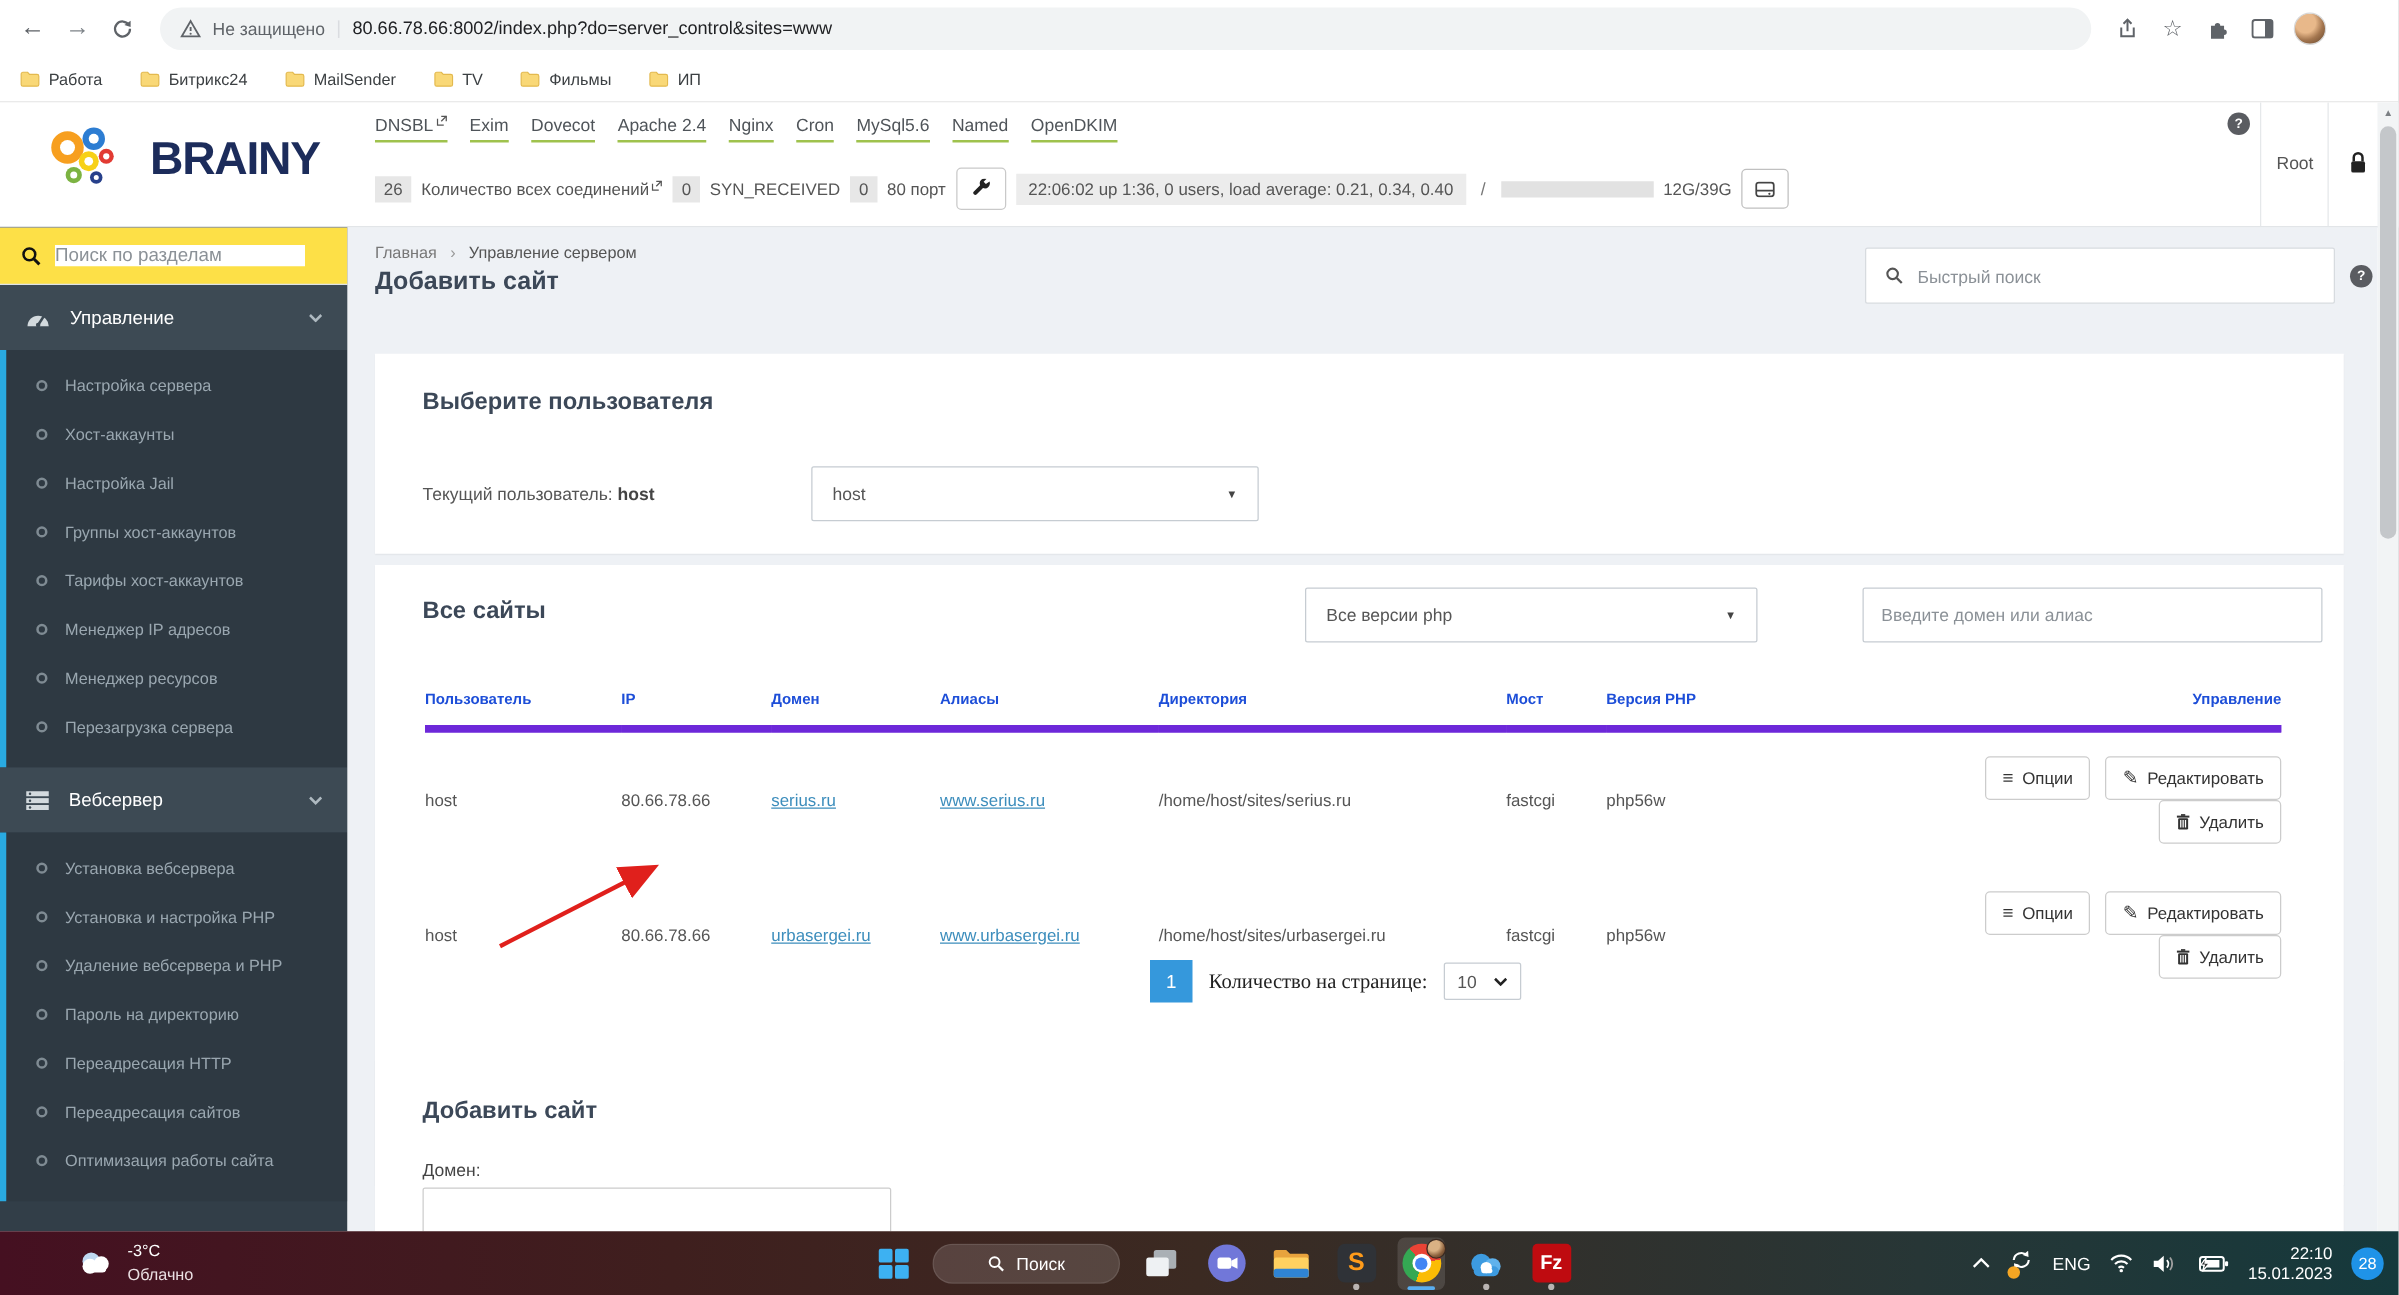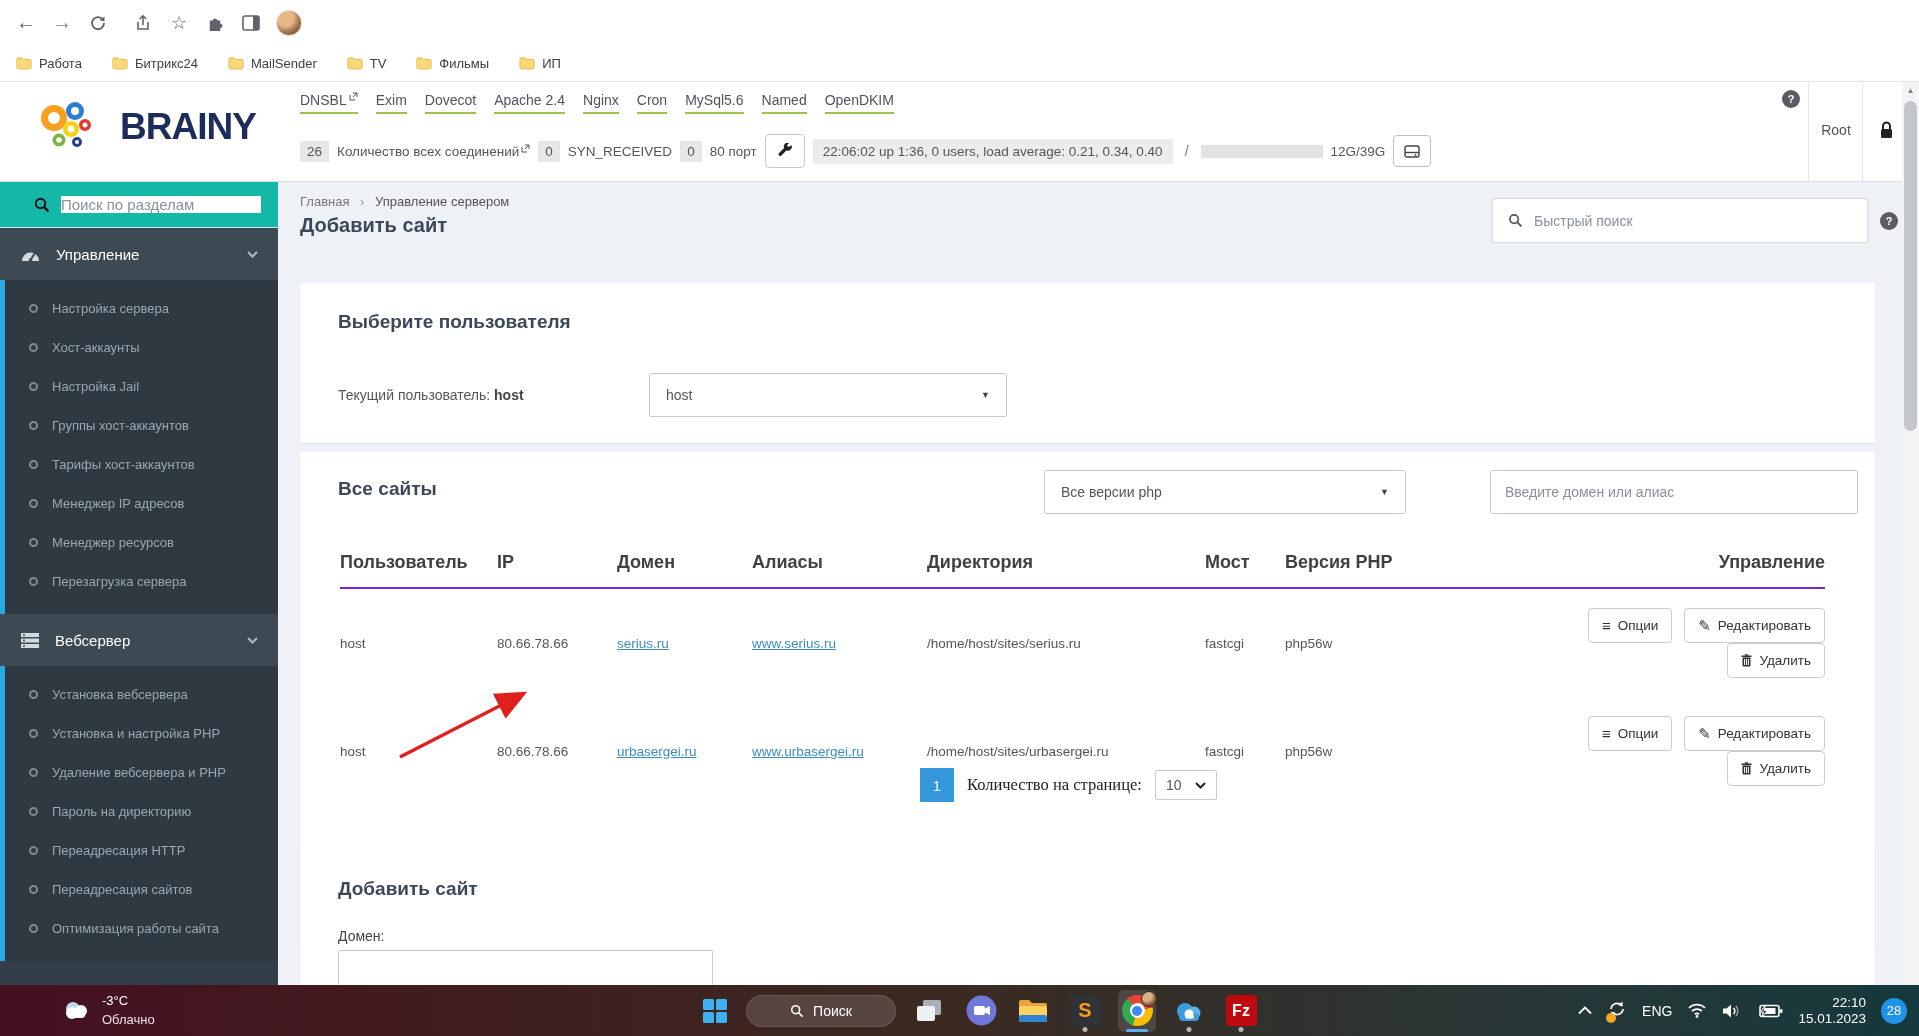--- a/index.html
+++ b/index.html
@@ -39,21 +39,21 @@
   .disk-btn { width:38px; height:32px; background:#fff; border:1px solid #c0c0c0; border-radius:4px; display:flex; align-items:center; justify-content:center; }
   .help-circle { position:absolute; width:18px; height:18px; border-radius:50%; background:#5a5c61; color:#fff; font-size:11px; font-weight:bold; display:flex; align-items:center; justify-content:center; }
   .hdr-help { left:1782px; top:8px; }
   .hdr-sep1 { position:absolute; left:1808px; top:0; bottom:0; border-left:1px solid #e5e8ea; }
   .hdr-sep2 { position:absolute; left:1862px; top:0; bottom:0; border-left:1px solid #e5e8ea; }
   .hdr-root { position:absolute; left:1810px; top:40px; width:52px; text-align:center; font-size:14px; color:#555; }
   .hdr-lock { position:absolute; left:1878px; top:38px; }
 
   
   .sidebar { position:absolute; top:182px; left:0; width:278px; bottom:51px; background:#323e48; overflow:hidden; }
-  .sb-search { height:46px; background:#14b8a6; border-bottom:1px solid #dfe3e6; display:flex; align-items:center; gap:11px; padding:0 17px;justify-content:flex-end; }
+  .sb-search { height:46px; background:#fde047; border-bottom:1px solid #dfe3e6; display:flex; align-items:center; gap:11px; padding:0 17px; }
   .sb-search input { border:0; outline:0; font-size:15px; color:#333; width:200px; font-family:"Liberation Sans",sans-serif; }
   .sb-search input::placeholder { color:#8b9197; }
   .sb-section { height:52px; background:#3d4a54; display:flex; align-items:center; gap:15px; padding:0 20px; cursor:pointer; }
   .sb-section .lbl { color:#fff; font-size:15px; }
   .sb-section .chev { margin-left:auto; }
   .sb-sub { background:#2e3942; border-left:5px solid #29aae1; padding:9px 0 13px 0; }
   .sb-item { height:39px; display:flex; align-items:center; gap:14px; padding-left:24px; cursor:pointer; }
   .sb-dot { width:9px; height:9px; border:2px solid #7f8b93; border-radius:50%; flex:0 0 auto; }
   .sb-item .lbl { color:#9aa7b0; font-size:13px; white-space:nowrap; }
 
@@ -78,21 +78,21 @@
   .sel .val { font-size:14px; color:#555; }
   .sel .caret { margin-left:auto; font-size:9px; color:#444; }
   .uc-sel { left:349px; top:90px; width:358px; height:44px; }
 
   .card2 { top:270px; height:496px; }
   .card2 h2 { top:26px; }
   .php-sel { left:744px; top:18px; width:362px; height:44px; }
   .dom-input { position:absolute; left:1190px; top:18px; width:368px; height:44px; border:1px solid #c6ccd2; border-radius:2px; padding:0 14px; font-size:14px; color:#333; outline:0; font-family:"Liberation Sans",sans-serif; }
   .dom-input::placeholder { color:#8b9197; }
   .sites-table { position:absolute; left:40px; top:88px; width:1485px; border-collapse:collapse; table-layout:fixed; }
-  .sites-table th { text-align:left; font-size:18px; color:#404040; padding:12px 0 14px 0; border-bottom:2px solid #6d28d9; font-weight:bold; }
+  .sites-table th { text-align:left; font-size:12px; color:#1d4ed8; padding:12px 0 14px 0; border-bottom:6px solid #6d28d9; font-weight:bold; }
   .sites-table th.r, .sites-table td.r { text-align:right; }
   .sites-table td { padding:19px 0; font-size:13.5px; color:#555; vertical-align:middle; }
   .sites-table a { color:#3c8dbc; text-decoration:underline; }
   .btn { display:inline-flex; align-items:center; gap:7px; padding:9px 13px; border:1px solid #ccc; border-radius:4px; background:#fff; font-size:13.5px; color:#333; cursor:pointer; margin-left:8px; font-family:"Liberation Sans",sans-serif; }
   .btn .gi { font-size:15px; line-height:1; }
   .pager { position:absolute; left:620px; top:316px; display:flex; align-items:center; gap:13px; }
   .page-box { width:34px; height:34px; background:#3598dc; color:#fff; font-size:15px; display:flex; align-items:center; justify-content:center; cursor:pointer; }
   .pager .plbl { font-family:"Liberation Serif", serif; font-size:16.5px; color:#222; }
   .pp-sel { position:static; width:62px; height:30px; padding:0 10px; }
 
@@ -139,20 +139,30 @@
 <div class="screen">
 
   <div class="toolbar">
     <div class="nav-btn">←</div>
     <div class="nav-btn fwd">→</div>
     <div class="nav-btn">
       <svg width="18" height="18" viewBox="0 0 18 18">
           <path d="M14.2 6.2 A6 6 0 1 0 15 9" fill="none" stroke="#5f6368" stroke-width="1.8"></path>
           <polygon points="15.5,2.5 15.5,7.5 10.5,6" fill="#5f6368"></polygon>
         </svg>
+    </div>
+    <div class="addr-pill">
+      <svg width="17" height="16" viewBox="0 0 18 17">
+          <path d="M9 2 L16.5 15 H1.5 Z" fill="none" stroke="#5f6368" stroke-width="1.6"></path>
+          <line x1="9" y1="7" x2="9" y2="10.5" stroke="#5f6368" stroke-width="1.6"></line>
+          <circle cx="9" cy="12.8" r="0.9" fill="#5f6368"></circle>
+        </svg>
+      <span class="addr-sec">Не защищено</span>
+      <span class="addr-div">|</span>
+      <span class="addr-url">80.66.78.66:8002/index.php?do=server_control&amp;sites=www</span>
     </div>
     <div class="tb-right">
       <div class="tb-ic">
         <svg width="18" height="18" viewBox="0 0 18 18">
             <path d="M4 8 v7 h10 V8" fill="none" stroke="#5f6368" stroke-width="1.6"></path>
             <line x1="9" y1="11" x2="9" y2="2" stroke="#5f6368" stroke-width="1.6"></line>
             <polyline points="5.8,5 9,1.8 12.2,5" fill="none" stroke="#5f6368" stroke-width="1.6"></polyline>
           </svg>
       </div>
       <div class="tb-ic">☆</div>

